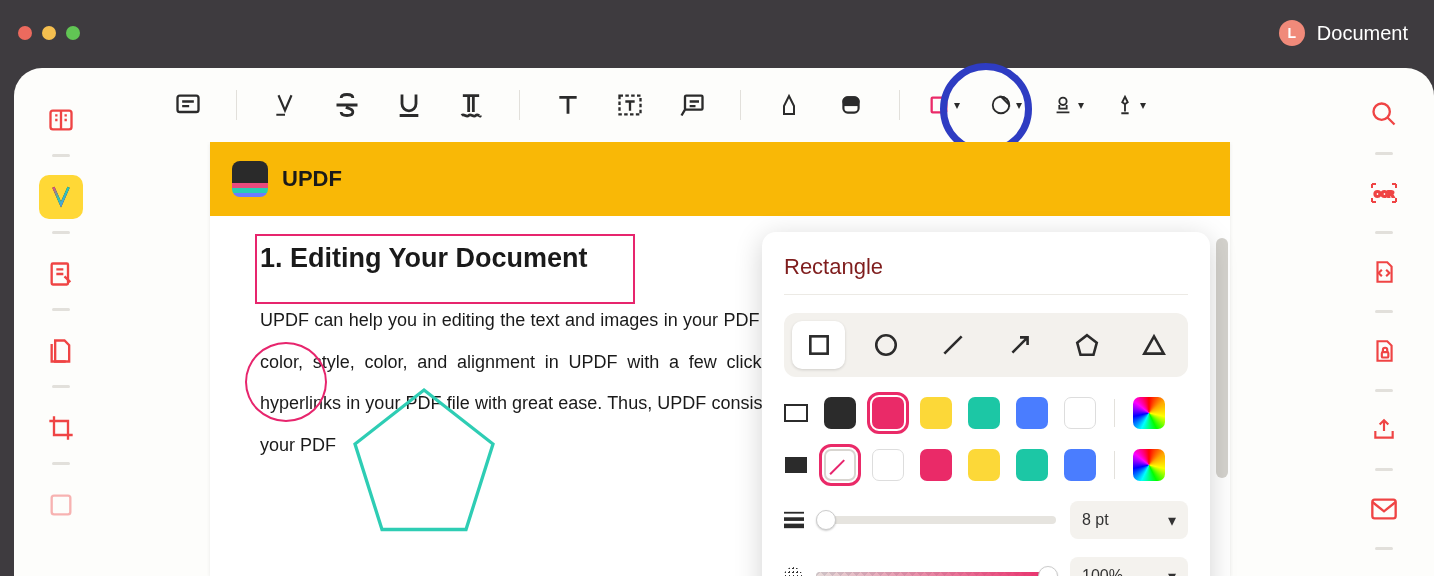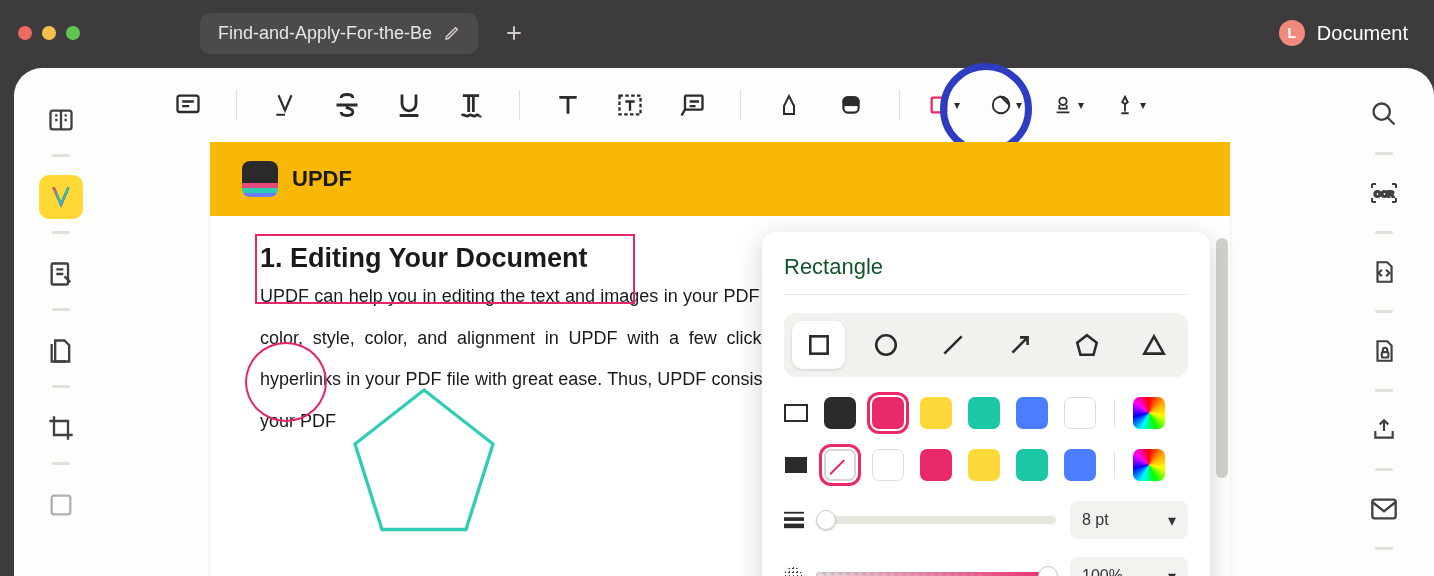--- a/index.html
+++ b/index.html
@@ -54,21 +54,21 @@
     width: 94px;
     display: flex;
     flex-direction: column;
     align-items: center;
     padding-top: 30px;
     gap: 10px;
   }
   .rail-btn {
     width: 44px; height: 44px; border-radius: 10px;
     display: flex; align-items: center; justify-content: center;
-    color: #404040;
+    color: #ef4444;
   }
   .rail-btn.active { background: #ffd836; }
   .rail-sep { width: 18px; height: 3px; background: #e2e0db; border-radius: 2px; margin: 2px 0 8px; }
 
   .center {
     flex: 1;
     position: relative;
     display: flex;
     flex-direction: column;
   }
@@ -105,37 +105,37 @@
     width: 1020px;
     background: #fff;
     box-shadow: 0 1px 4px rgba(0,0,0,0.08);
     position: relative;
   }
   .page-header {
     background: #f9b806;
     height: 74px;
     display: flex;
     align-items: center;
-    padding-left: 32px;
+    padding-left: 22px;
     gap: 14px;
   }
   .logo-sq {
     width: 36px; height: 36px; border-radius: 8px;
     background: linear-gradient(180deg,#2a2a2a 0,#2a2a2a 60%,#e94a7d 60%,#e94a7d 75%,#27cdb4 75%,#27cdb4 90%,#6a7cff 90%);
   }
   .brand { font-weight: 800; font-size: 22px; color: #1a1a1a; }
   .page-body {
     padding: 26px 50px;
     display: flex;
     gap: 54px;
     font-size: 18px;
     line-height: 2.3;
   }
   .col { flex: 1; text-align: justify; color: #1a1a1a; }
-  .h1 { font-size: 27px; font-weight: 800; margin-bottom: 2px; line-height: 1.2; }
+  .h1 { font-size: 27px; font-weight: 800; margin-bottom: 26px; line-height: 1.2; }
   .rect-anno {
     position: absolute;
     border: 2px solid #e7256d;
     left: 45px; top: 92px;
     width: 380px; height: 70px;
   }
   .circle-anno {
     position: absolute;
     border: 2px solid #e7256d;
     border-radius: 50%;
@@ -166,21 +166,21 @@
   
   .popover {
     position: absolute;
     left: 654px; top: 90px;
     width: 448px;
     background: #fff;
     border-radius: 14px;
     box-shadow: 0 6px 28px rgba(0,0,0,0.18);
     padding: 22px 22px 10px;
   }
-  .pop-title { font-size: 22px; color: #14532d; margin-bottom: 14px; }
+  .pop-title { font-size: 22px; color: #7f1d1d; margin-bottom: 14px; }
   .pop-hr { height: 1px; background: #eceae5; margin-bottom: 18px; }
   .shape-row {
     background: #f3f1ed;
     border-radius: 12px;
     padding: 8px;
     display: flex;
     gap: 14px;
     margin-bottom: 20px;
   }
   .shape-opt {
@@ -226,35 +226,20 @@
   svg { display: block; }
 </style>
 </head>
 <body>
 
 <div class="titlebar">
   <div class="traffic-lights">
     <div class="tlight tred"></div>
     <div class="tlight tyellow"></div>
     <div class="tlight tgreen"></div>
-  </div>
-  <div class="tabs">
-    <div class="tab">
-      <span class="tab-label">Find-and-Apply-For-the-Be</span>
-      <span class="tab-edit">
-        <svg width="16" height="16" viewBox="0 0 24 24" fill="none" stroke="currentColor" stroke-width="2.2">
-            <path d="M3 21l3.5-.7L20 6.8 17.2 4 3.7 17.5 3 21z"></path>
-          </svg>
-      </span>
-    </div>
-    <span class="tab-add">
-      <svg width="20" height="20" viewBox="0 0 24 24" fill="none" stroke="#cfcacc" stroke-width="2.4">
-          <path d="M12 4v16M4 12h16"></path>
-        </svg>
-    </span>
   </div>
   <div class="spacer"></div>
   <div class="upgrade">
     <div class="avatar">L</div>
     <span>Document</span>
   </div>
 </div>
 
 <div class="workarea">
   <div class="left-rail">

